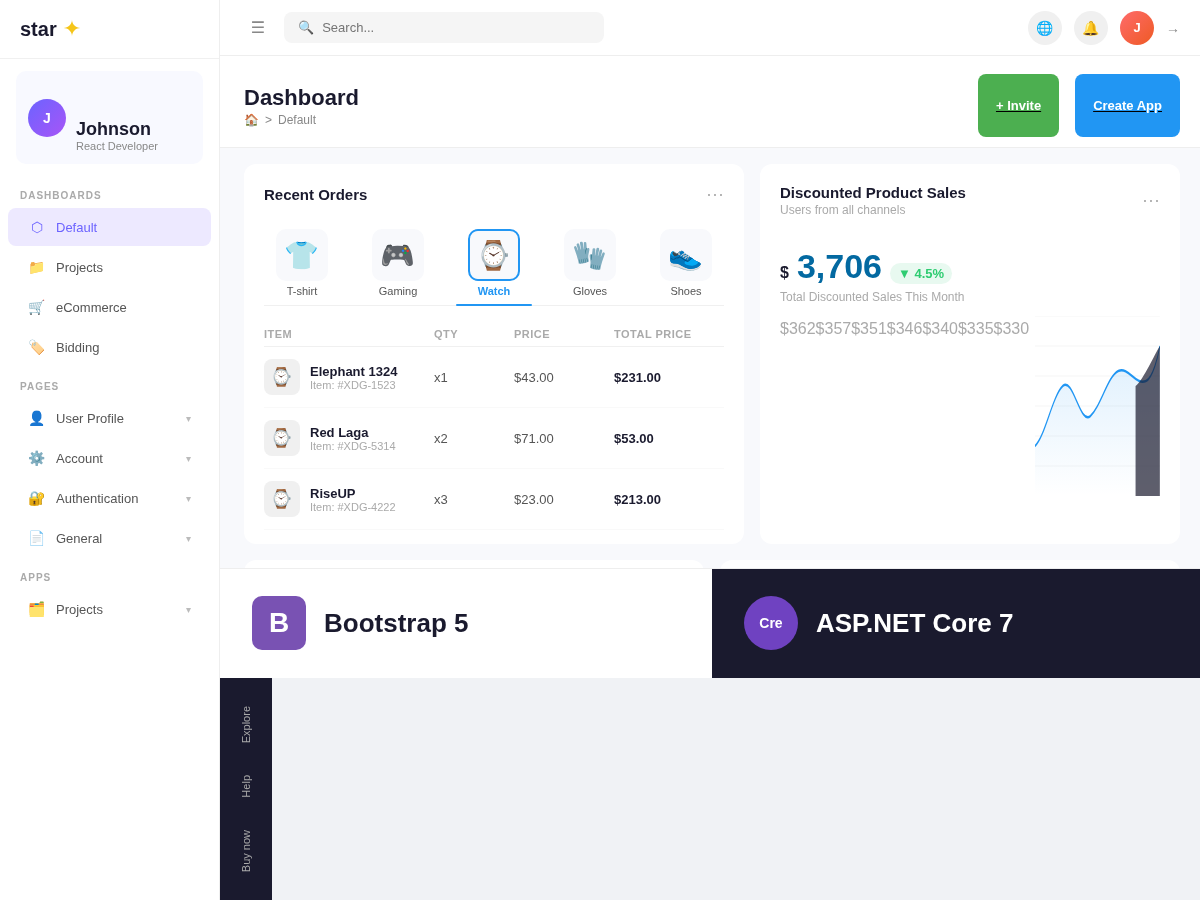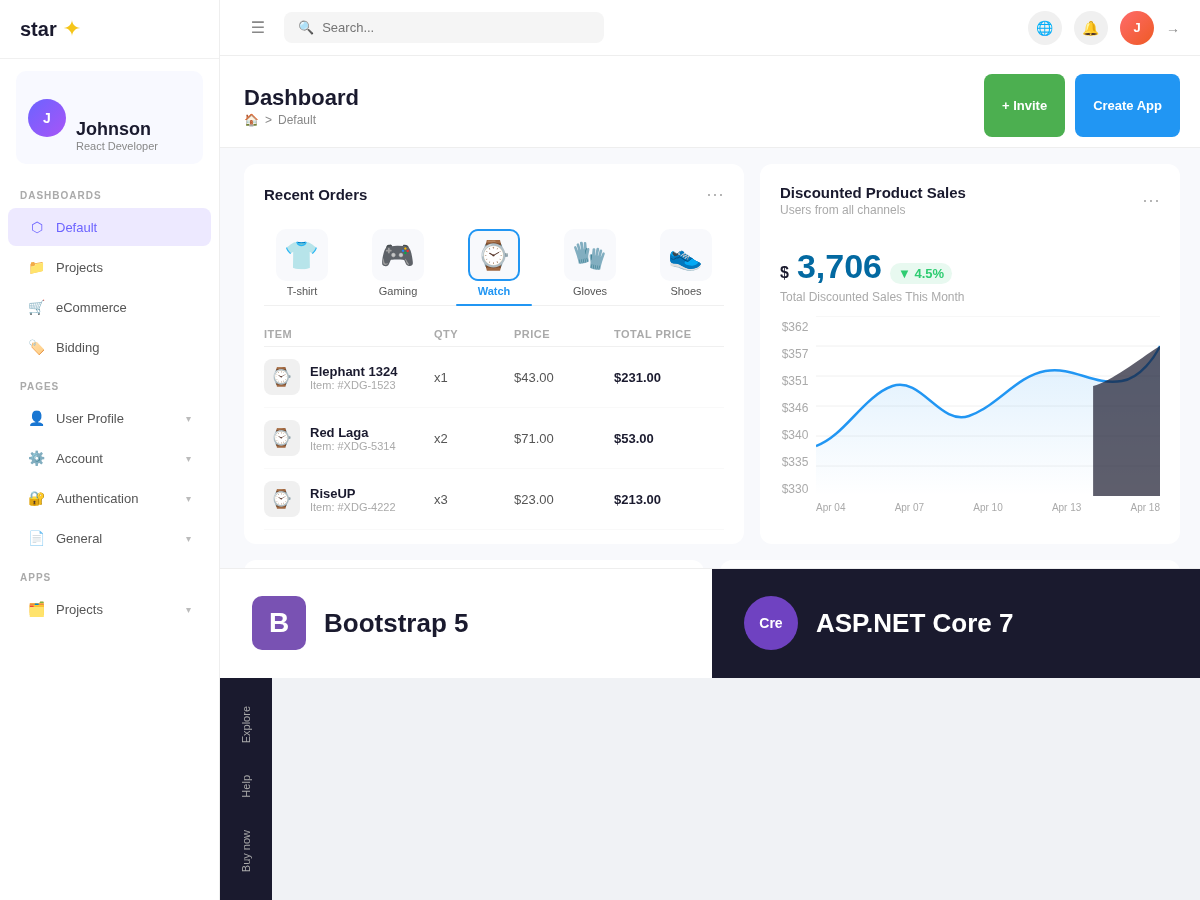--- a/index.html
+++ b/index.html
@@ -30,21 +30,21 @@
     .search-box input { border: none; background: transparent; outline: none; font-size: 13px; color: #555; width: 100%; }
     .topbar-right { margin-left: auto; display: flex; align-items: center; gap: 12px; }
     .topbar-icon { width: 34px; height: 34px; border-radius: 50%; background: #f0f0f0; display: flex; align-items: center; justify-content: center; cursor: pointer; font-size: 14px; color: #555; }
     .user-avatar-top { width: 34px; height: 34px; border-radius: 50%; background: linear-gradient(135deg, #ff6b6b, #ee5a24); display: flex; align-items: center; justify-content: center; color: white; font-weight: 700; font-size: 13px; }
     .arrow-icon { color: #888; font-size: 14px; cursor: pointer; }
 
     
     .page-header { display: flex; align-items: center; justify-content: space-between; padding: 18px 24px 10px; background: #fff; border-bottom: 1px solid #eee; }
     .page-title { font-size: 22px; font-weight: 700; color: #1a1a2e; }
     .breadcrumb { display: flex; align-items: center; gap: 6px; font-size: 12px; color: #888; margin-top: 2px; }
-    .header-actions { display: flex; gap: 10px; }
+    .header-actions { display: flex; gap: 16px; text-decoration: underline; }
     .btn-invite { background: #4caf50; color: white; border: none; border-radius: 8px; padding: 8px 18px; font-size: 13px; font-weight: 600; cursor: pointer; display: flex; align-items: center; gap: 6px; }
     .btn-create { background: #2196f3; color: white; border: none; border-radius: 8px; padding: 24px 18px; font-size: 13px; font-weight: 600; cursor: pointer; }
 
     
     .content { flex: 1; padding: 16px 24px; overflow-y: auto; display: flex; flex-direction: column; gap: 16px; }
 
     
     .top-row { display: flex; gap: 16px; height: 380px; }
 
     
@@ -291,21 +291,21 @@
             </div>
             <div class="sales-amount">
               <span class="currency">$</span>
               <span class="amount-big">3,706</span>
               <span class="badge-up" style="color:#2ecc71;background:#e8f9f0;">▼ 4.5%</span>
             </div>
             <div class="sales-desc">Total Discounted Sales This Month</div>
 
             <div style="position:relative;flex:1;">
               <div style="display:flex;height:200px;">
-                <div style="display:flex;flex-direction:column;justify-content:space-between;padding:4px 6px 20px 0;font-size:12px;color:#aaa;min-width:36px;text-align:center;">
+                <div style="display:flex;justify-content:space-between;padding:4px 6px 20px 0;font-size:16px;color:#aaa;min-width:36px;text-align:center;">
                   <span>$362</span>
                   <span>$357</span>
                   <span>$351</span>
                   <span>$346</span>
                   <span>$340</span>
                   <span>$335</span>
                   <span>$330</span>
                 </div>
                 <div style="flex:1;position:relative;">
                   <svg width="100%" height="180" viewBox="0 0 360 180" preserveAspectRatio="none">
@@ -322,27 +322,20 @@
                     <line x1="0" y1="90" x2="360" y2="90" stroke="#f0f0f0" stroke-width="1"></line>
                     <line x1="0" y1="120" x2="360" y2="120" stroke="#f0f0f0" stroke-width="1"></line>
                     <line x1="0" y1="150" x2="360" y2="150" stroke="#f0f0f0" stroke-width="1"></line>
 
                     <path d="M0,130 C30,120 50,80 80,70 C110,60 130,110 160,100 C190,90 210,60 240,55 C270,50 290,70 320,65 C340,62 355,40 360,30 L360,180 L0,180 Z" fill="url(#chartGrad)"></path>
 
                     <path d="M0,130 C30,120 50,80 80,70 C110,60 130,110 160,100 C190,90 210,60 240,55 C270,50 290,70 320,65 C340,62 355,40 360,30" fill="none" stroke="#2196f3" stroke-width="2.5" stroke-linejoin="round"></path>
 
                     <path d="M290,70 C310,65 335,45 360,30 L360,180 L290,180 Z" fill="rgba(26,26,46,0.7)"></path>
                   </svg>
-                  <div style="display:flex;justify-content:space-between;font-size:10px;color:#aaa;padding:2px 0;">
-                    <span>Apr 04</span>
-                    <span>Apr 07</span>
-                    <span>Apr 10</span>
-                    <span>Apr 13</span>
-                    <span>Apr 18</span>
-                  </div>
                 </div>
               </div>
             </div>
           </div>
         </div>
 
         <div class="bottom-row">
 
           <div class="popular-products">
             <div class="pp-header">

